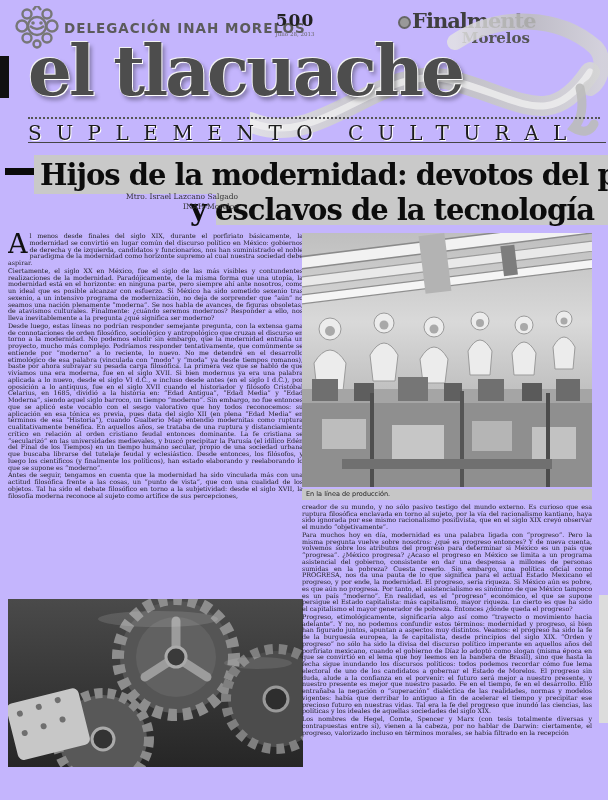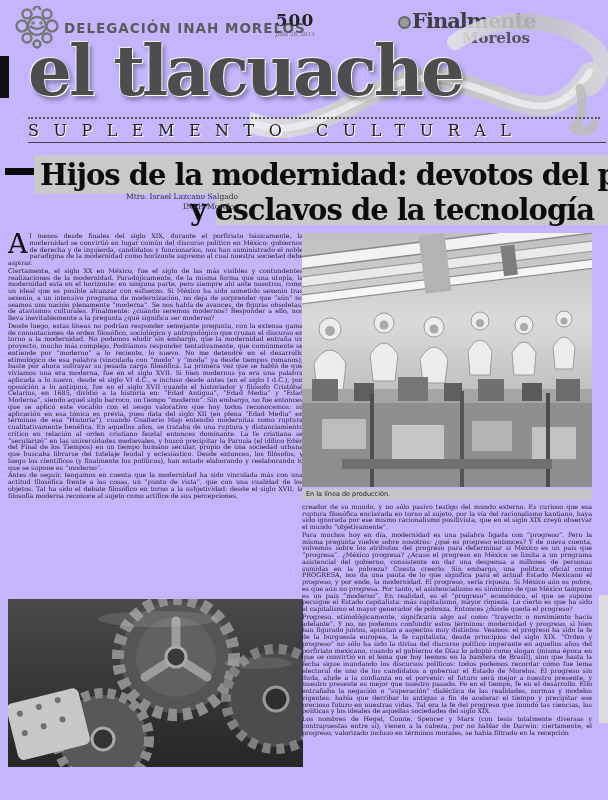--- a/index.html
+++ b/index.html
@@ -21,21 +21,21 @@
   .jornada-region{font-weight:bold;font-size:15px;color:#555;text-align:right;width:132px;margin-top:-2px;}
 
   
   .masthead{position:absolute;left:0;top:40px;width:608px;height:115px;}
   .tail-swoosh{position:absolute;left:250px;top:-38px;}
   .black-bar{position:absolute;left:0;top:16px;width:9px;height:42px;background:#111;}
   .masthead-title{position:absolute;left:28px;top:-4px;width:560px;font-size:69px;font-weight:bold;
                   letter-spacing:-3px;color:#4d4d4d;line-height:1;white-space:nowrap;
                   text-shadow:1px 1px 0 #fff,-1px -1px 0 #f2f2f2,3px 4px 4px rgba(0,0,0,0.35);}
   .dotted-rule{position:absolute;left:28px;top:77px;width:572px;border-top:2px dotted #555;}
-  .masthead-subtitle{position:absolute;left:28px;top:81px;width:578px;font-size:16px;color:#1c1c1c;
+  .masthead-subtitle{position:absolute;left:28px;top:81px;width:578px;font-size:20px;color:#1c1c1c;
                      letter-spacing:14.5px;white-space:nowrap;
                      text-shadow:1px 1px 0 #fff;}
   .solid-rule{position:absolute;left:28px;top:102px;width:578px;border-top:1.5px solid #444;}
 
   
   .headline-dash{position:absolute;left:5px;top:168px;width:29px;height:7px;background:#0a0a0a;}
   .headline-band1{position:absolute;left:34px;top:155px;width:574px;height:39px;background:#c9c9c9;
                   display:flex;align-items:center;}
   .headline-line1{font-size:29px;font-weight:bold;letter-spacing:-1px;color:#0c0c0c;padding-left:6px;
                   white-space:nowrap;}

